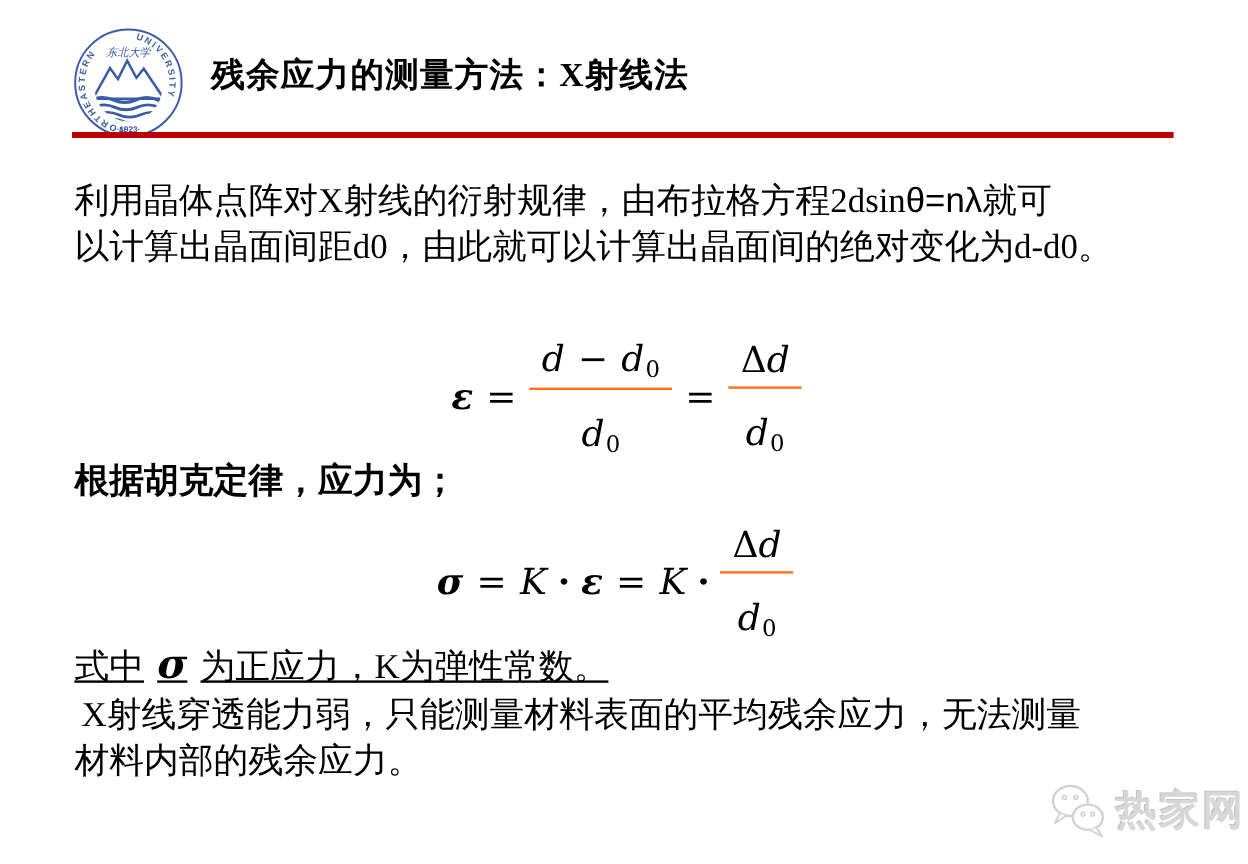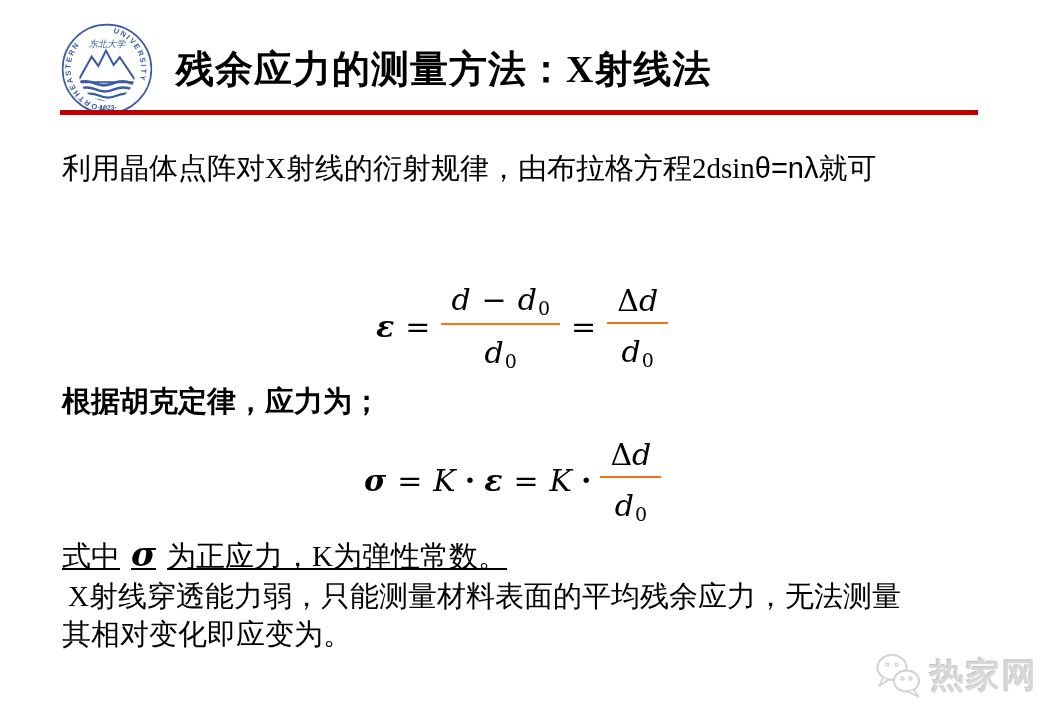--- a/index.html
+++ b/index.html
@@ -3,21 +3,21 @@
 <meta charset="utf-8">
 <style>
   html,body{margin:0;padding:0;background:#ffffff;}
   .slide{
     position:relative;width:1040px;height:720px;background:#ffffff;overflow:hidden;
     font-family:"Liberation Serif","DejaVu Serif",serif;color:#000;
   }
   
   .logo{position:absolute;left:61px;top:23px;width:92px;height:92px;}
   .title{
-    position:absolute;left:176px;top:44px;font-size:38px;font-weight:700;
+    position:absolute;left:176px;top:44px;font-size:28px;font-weight:700;
     letter-spacing:1px;white-space:nowrap;color:#000;
   }
   .rule{position:absolute;left:60px;top:110px;width:918px;height:5px;}
   
   .bodytext{position:absolute;font-size:29px;line-height:38px;white-space:nowrap;color:#000000;}
   .p1{left:62px;top:149px;}
   .sans{font-family:"Liberation Sans","DejaVu Sans",sans-serif;}
   .hooke{left:62px;top:382px;font-weight:bold;}
   .note{left:62px;top:535px;text-decoration:underline;}
   .sigma-inline{
@@ -32,21 +32,21 @@
     font-family:"DejaVu Serif","Liberation Serif",serif;white-space:nowrap;
   }
   .f1{left:376px;top:281px;}
   .f2{left:364px;top:436px;}
   .it{font-style:italic;}
   .greek{font-style:italic;font-weight:600;}
   .eq{margin:0 11px;}
   .dot{margin:0 9px;font-weight:700;}
   .frac{display:inline-block;text-align:center;}
   .frac .num{display:block;border-bottom:2px solid #f97316;padding:1px 10px 4px;}
-  .frac .den{display:block;padding-top:10px;}
+  .frac .den{display:block;padding-top:20px;}
   .ss{font-size:19px;vertical-align:-5px;margin-left:1px;}
   
   .wm{position:absolute;left:872px;top:651px;display:flex;align-items:center;}
   .wm-icon{width:54px;height:50px;margin-right:4px;}
   .wm-text{
     font-family:Liberation Serif, serif;font-weight:700;
     font-size:34px;letter-spacing:2px;color:#d7d7d7;
     text-shadow:1px 1px 0 #ffffff,-1px -1px 0 #c3c3c3;
   }
 </style>
@@ -79,20 +79,21 @@
       <path d="M19,71 Q28,67 37,71 T55,71 T73,71" fill="none" stroke="#3A5BA6" stroke-width="2.2"></path>
       <path d="M25,76.5 Q33,73 41,76.5 T57,76.5" fill="none" stroke="#3A5BA6" stroke-width="2"></path>
     </g>
   </svg>
 
   <div class="title">残余应力的测量方法：X射线法</div>
   <div class="rule" style="background:#BB0000;"></div>
 
   <div class="bodytext p1">
     <div><span>利用晶体点阵对X射线的衍射规律，由布拉格方程2dsin</span><span class="sans">θ=nλ</span><span>就可</span></div>
+    <div>以计算出晶面间距d0，由此就可以计算出晶面间的绝对变化为d-d0。</div>
   </div>
 
   <div class="formula f1">
     <span class="greek">ε</span>
     <span class="eq">=</span>
     <span class="frac">
       <span class="num"><span class="it">d</span><span class="eq">−</span><span class="it">d</span><span class="ss">0</span></span>
       <span class="den"><span class="it">d</span><span class="ss">0</span></span>
     </span>
     <span class="eq">=</span>
@@ -116,21 +117,21 @@
     <span class="frac">
       <span class="num"><span>Δ</span><span class="it">d</span></span>
       <span class="den"><span class="it">d</span><span class="ss">0</span></span>
     </span>
   </div>
 
   <div class="bodytext note"><span>式中</span><span class="sigma-inline">σ</span><span>为正应力，K为弹性常数。</span></div>
 
   <div class="bodytext p2">
     <div class="indent">X射线穿透能力弱，只能测量材料表面的平均残余应力，无法测量</div>
-    <div>其相对变化即应变为。</div>
+    <div>材料内部的残余应力。</div>
   </div>
 
   <div class="wm">
     <svg class="wm-icon" viewBox="0 0 54 50">
       <ellipse cx="20" cy="16.5" rx="14.5" ry="12.5" fill="#ffffff" stroke="#d2d2d2" stroke-width="2"></ellipse>
       <path d="M11,27 L7,35 L16,29" fill="#ffffff" stroke="#d2d2d2" stroke-width="1.6" stroke-linejoin="round"></path>
       <circle cx="15" cy="13.5" r="1.6" fill="none" stroke="#d2d2d2" stroke-width="1.4"></circle>
       <circle cx="24.5" cy="13.5" r="1.6" fill="none" stroke="#d2d2d2" stroke-width="1.4"></circle>
       <ellipse cx="34.5" cy="30" rx="12.5" ry="10.5" fill="#ffffff" stroke="#d2d2d2" stroke-width="2"></ellipse>
       <path d="M42,39 L46.5,46 L36,40.5" fill="#ffffff" stroke="#d2d2d2" stroke-width="1.6" stroke-linejoin="round"></path>

